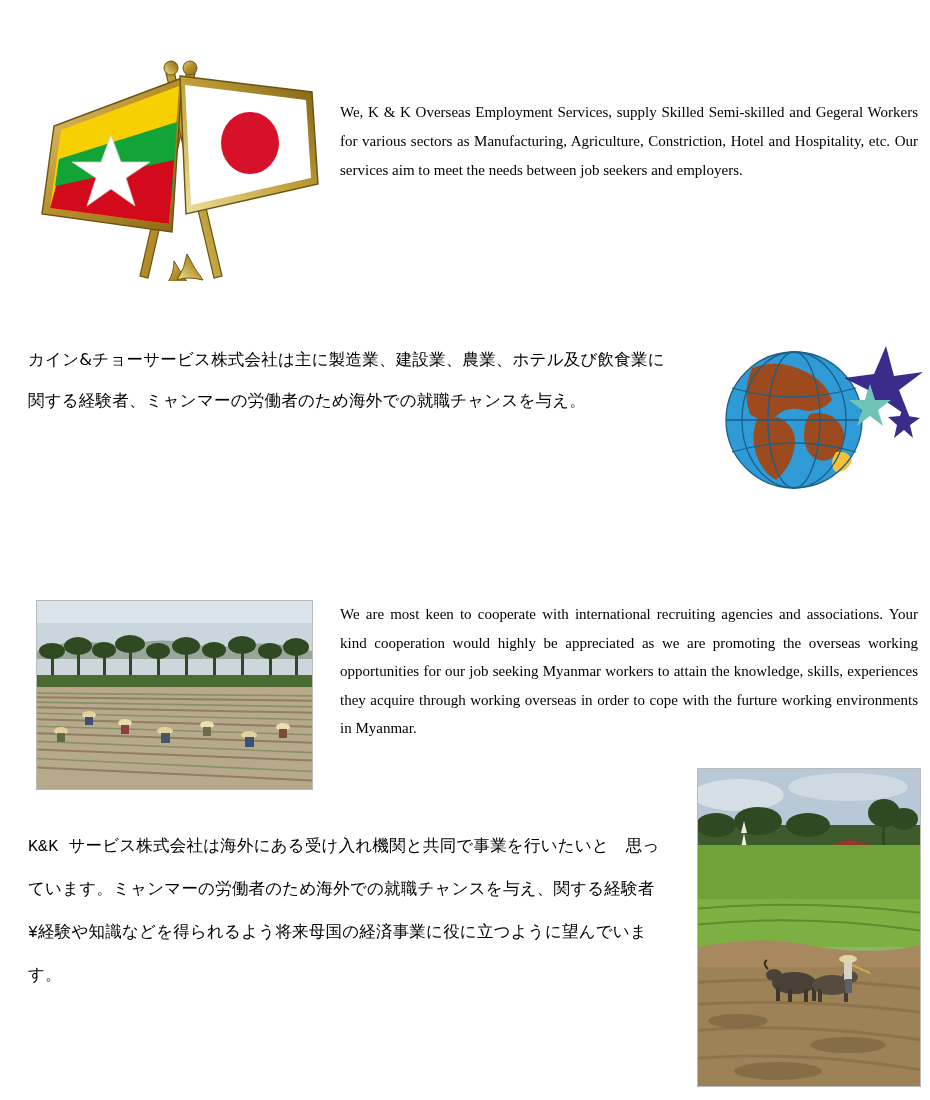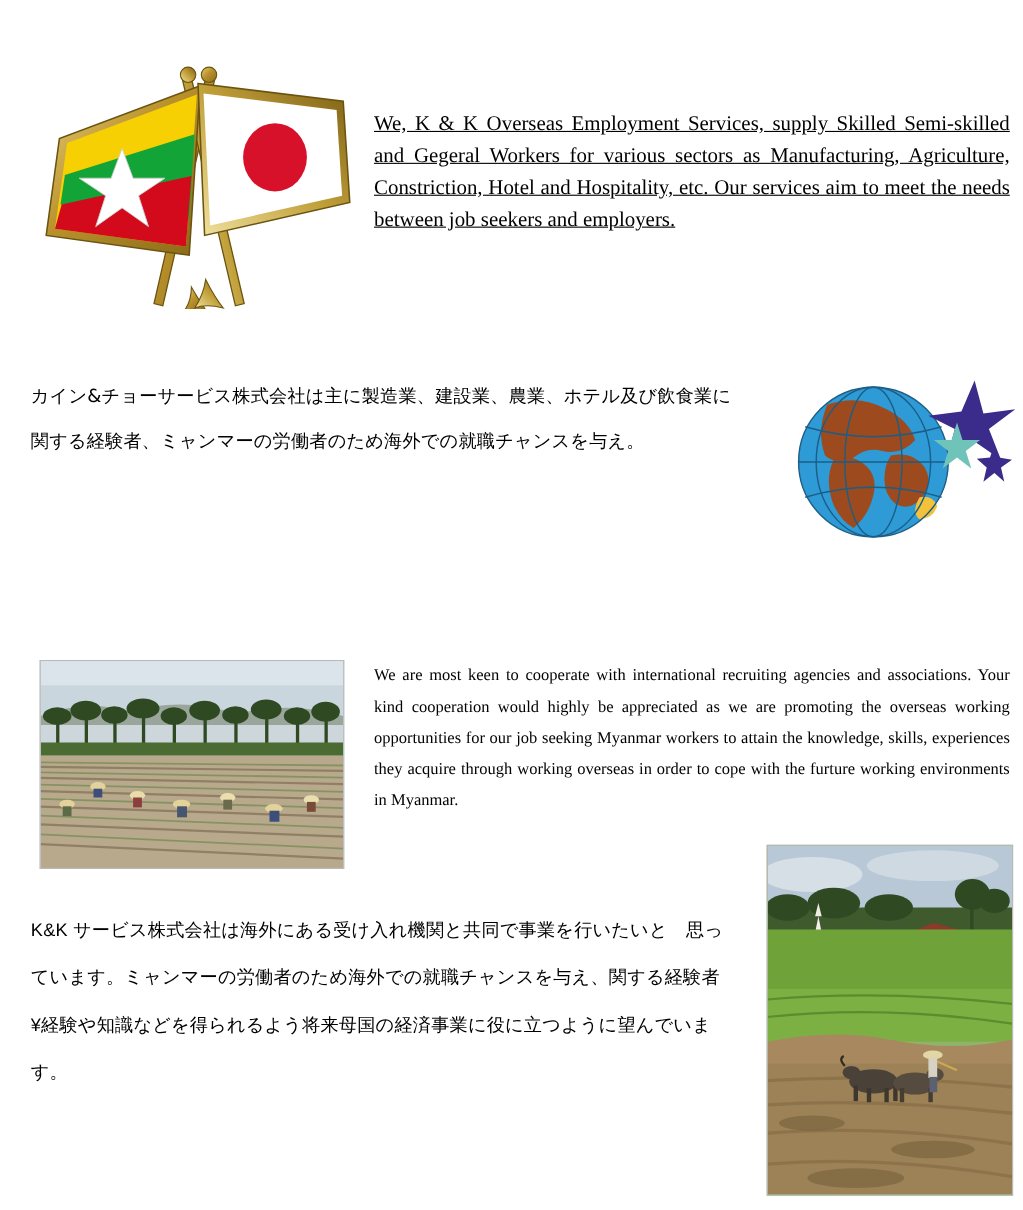--- a/index.html
+++ b/index.html
@@ -24,25 +24,24 @@
     width: 300px;
     height: 255px;
   }
   .flags-svg { display: block; }
 
   .para-en-1 {
     position: absolute;
     left: 340px;
     top: 98px;
     width: 578px;
-    font-size: 19px;
+    font-size: 15px;
     line-height: 29px;
     text-align: justify;
     text-justify: inter-word;
-    text-decoration: underline;
   }
 
   
   .para-jp-1 {
     position: absolute;
     left: 28px;
     top: 339px;
     width: 700px;
     font-family: "DejaVu Sans", sans-serif;
     font-size: 16.5px;
@@ -78,21 +77,21 @@
     text-align: justify;
     text-justify: inter-word;
   }
 
   
   .para-jp-2 {
     position: absolute;
     left: 28px;
     top: 825px;
     width: 650px;
-    font-family: Liberation Sans, sans-serif;
+    font-family: Liberation Mono, monospace;
     font-size: 16.5px;
     line-height: 43px;
     letter-spacing: 0.2px;
   }
   .photo-pagoda {
     position: absolute;
     left: 697px;
     top: 768px;
     width: 222px;
     height: 317px;

